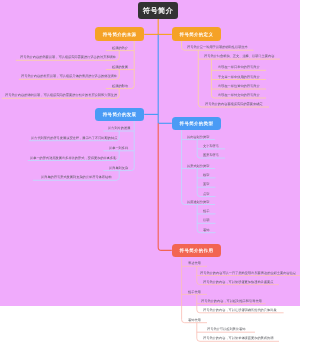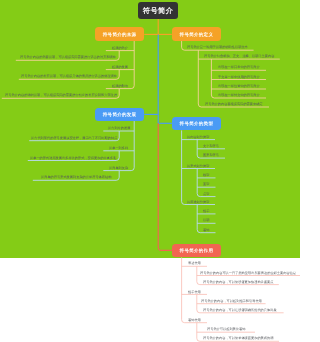--- a/index.html
+++ b/index.html
@@ -1,19 +1,19 @@
 <!DOCTYPE html>
 <html><head>
 <meta charset="utf-8">
 <title>符号简介</title>
 <style>
   html,body{margin:0;padding:0;}
   body{width:300px;height:342px;background:#ffffff;overflow:hidden;
        font-family:"Liberation Sans",sans-serif;}
-  #stage{position:relative;width:300px;height:258px;background:#84cc16;}
+  #stage{position:relative;width:300px;height:306px;background:#f0abfc;}
   svg#links{position:absolute;left:0;top:0;width:300px;height:342px;}
   .node{position:absolute;box-sizing:border-box;display:flex;align-items:center;
         justify-content:center;white-space:nowrap;}
   .root-node{background:#333333;color:#ffffff;border-radius:3px;font-size:7.2px;
              font-weight:700;letter-spacing:.5px;}
   .topic-node{border-radius:3.5px;color:#ffffff;font-size:4.5px;font-weight:700;letter-spacing:.3px;}
   .leaf{position:absolute;white-space:nowrap;color:#55575c;font-size:16px;line-height:16px;
         transform-origin:left top;transform:scale(.2);}
 </style>
 </head>

